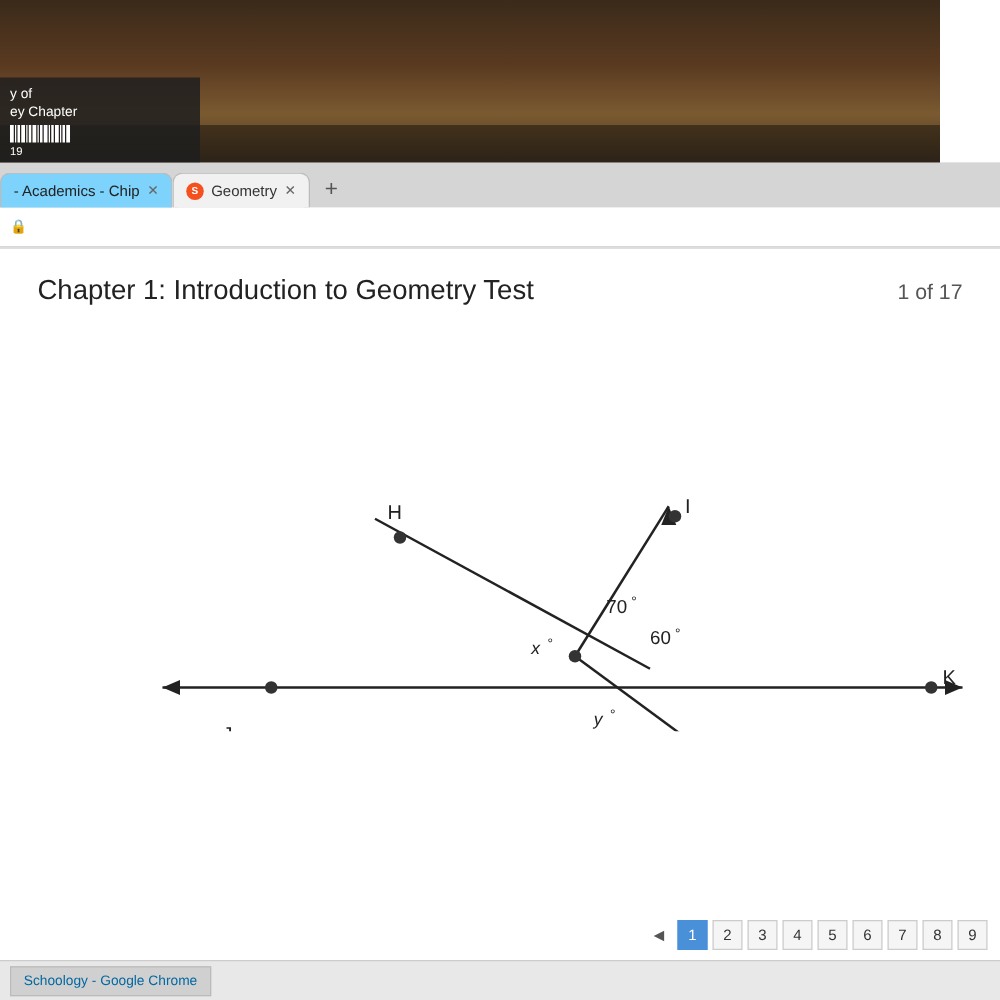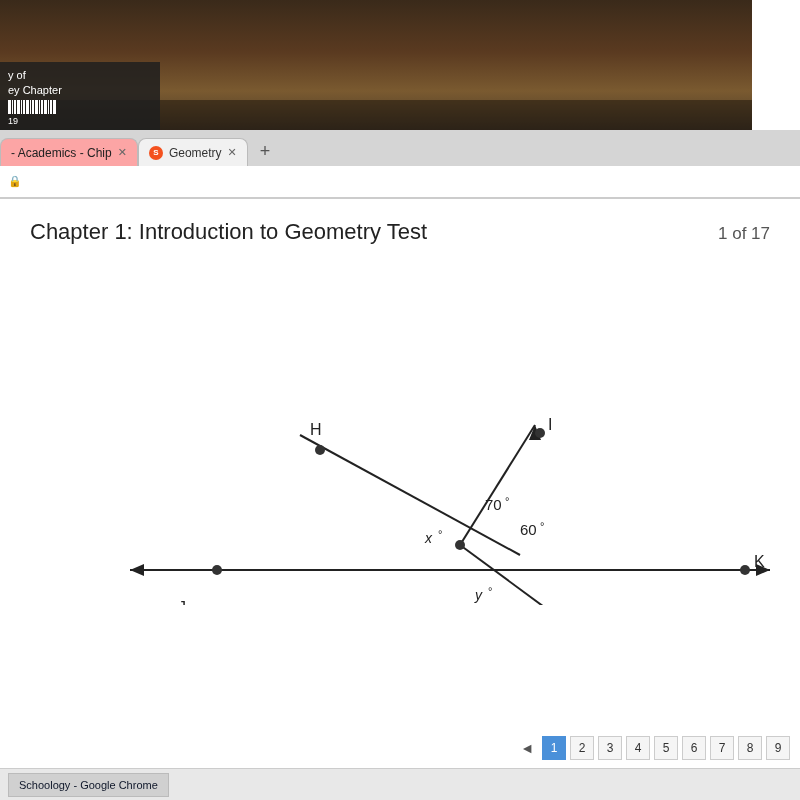--- a/index.html
+++ b/index.html
@@ -71,21 +71,21 @@
       border-radius: 8px 8px 0 0;
       font-size: 12px;
       border: 1px solid #bbb;
       border-bottom: none;
       gap: 6px;
       cursor: pointer;
       background: #f1f1f1;
       color: #333;
     }
     .tab.active {
-      background: #fca5a5;
+      background: #7dd3fc;
       color: #222;
       z-index: 2;
       margin-top: 44px;
     }
     .tab-close {
       font-size: 11px;
       color: #666;
       cursor: pointer;
     }
     .tab-icon {
@@ -132,21 +132,20 @@
     
     .page-content {
       background: #fff;
       padding: 20px 30px;
       position: relative;
     }
     .page-header {
       display: flex;
       justify-content: space-between;
       align-items: baseline;
-      margin-bottom: 20px;
     }
     .page-title {
       font-size: 22px;
       font-weight: normal;
       color: #222;
     }
     .page-counter {
       font-size: 17px;
       color: #555;
     }
@@ -186,21 +185,21 @@
     
     .footer-taskbar {
       position: absolute;
       bottom: 0;
       left: 0;
       width: 100%;
       background: #e8e8e8;
       border-top: 1px solid #ccc;
       padding: 4px 8px;
       font-size: 12px;
-      color: #0f172a;
+      color: #0369a1;
       display: flex;
       align-items: center;
       height: 32px;
     }
     .footer-app {
       display: flex;
       align-items: center;
       gap: 6px;
       background: #d0d0d0;
       border: 1px solid #bbb;

